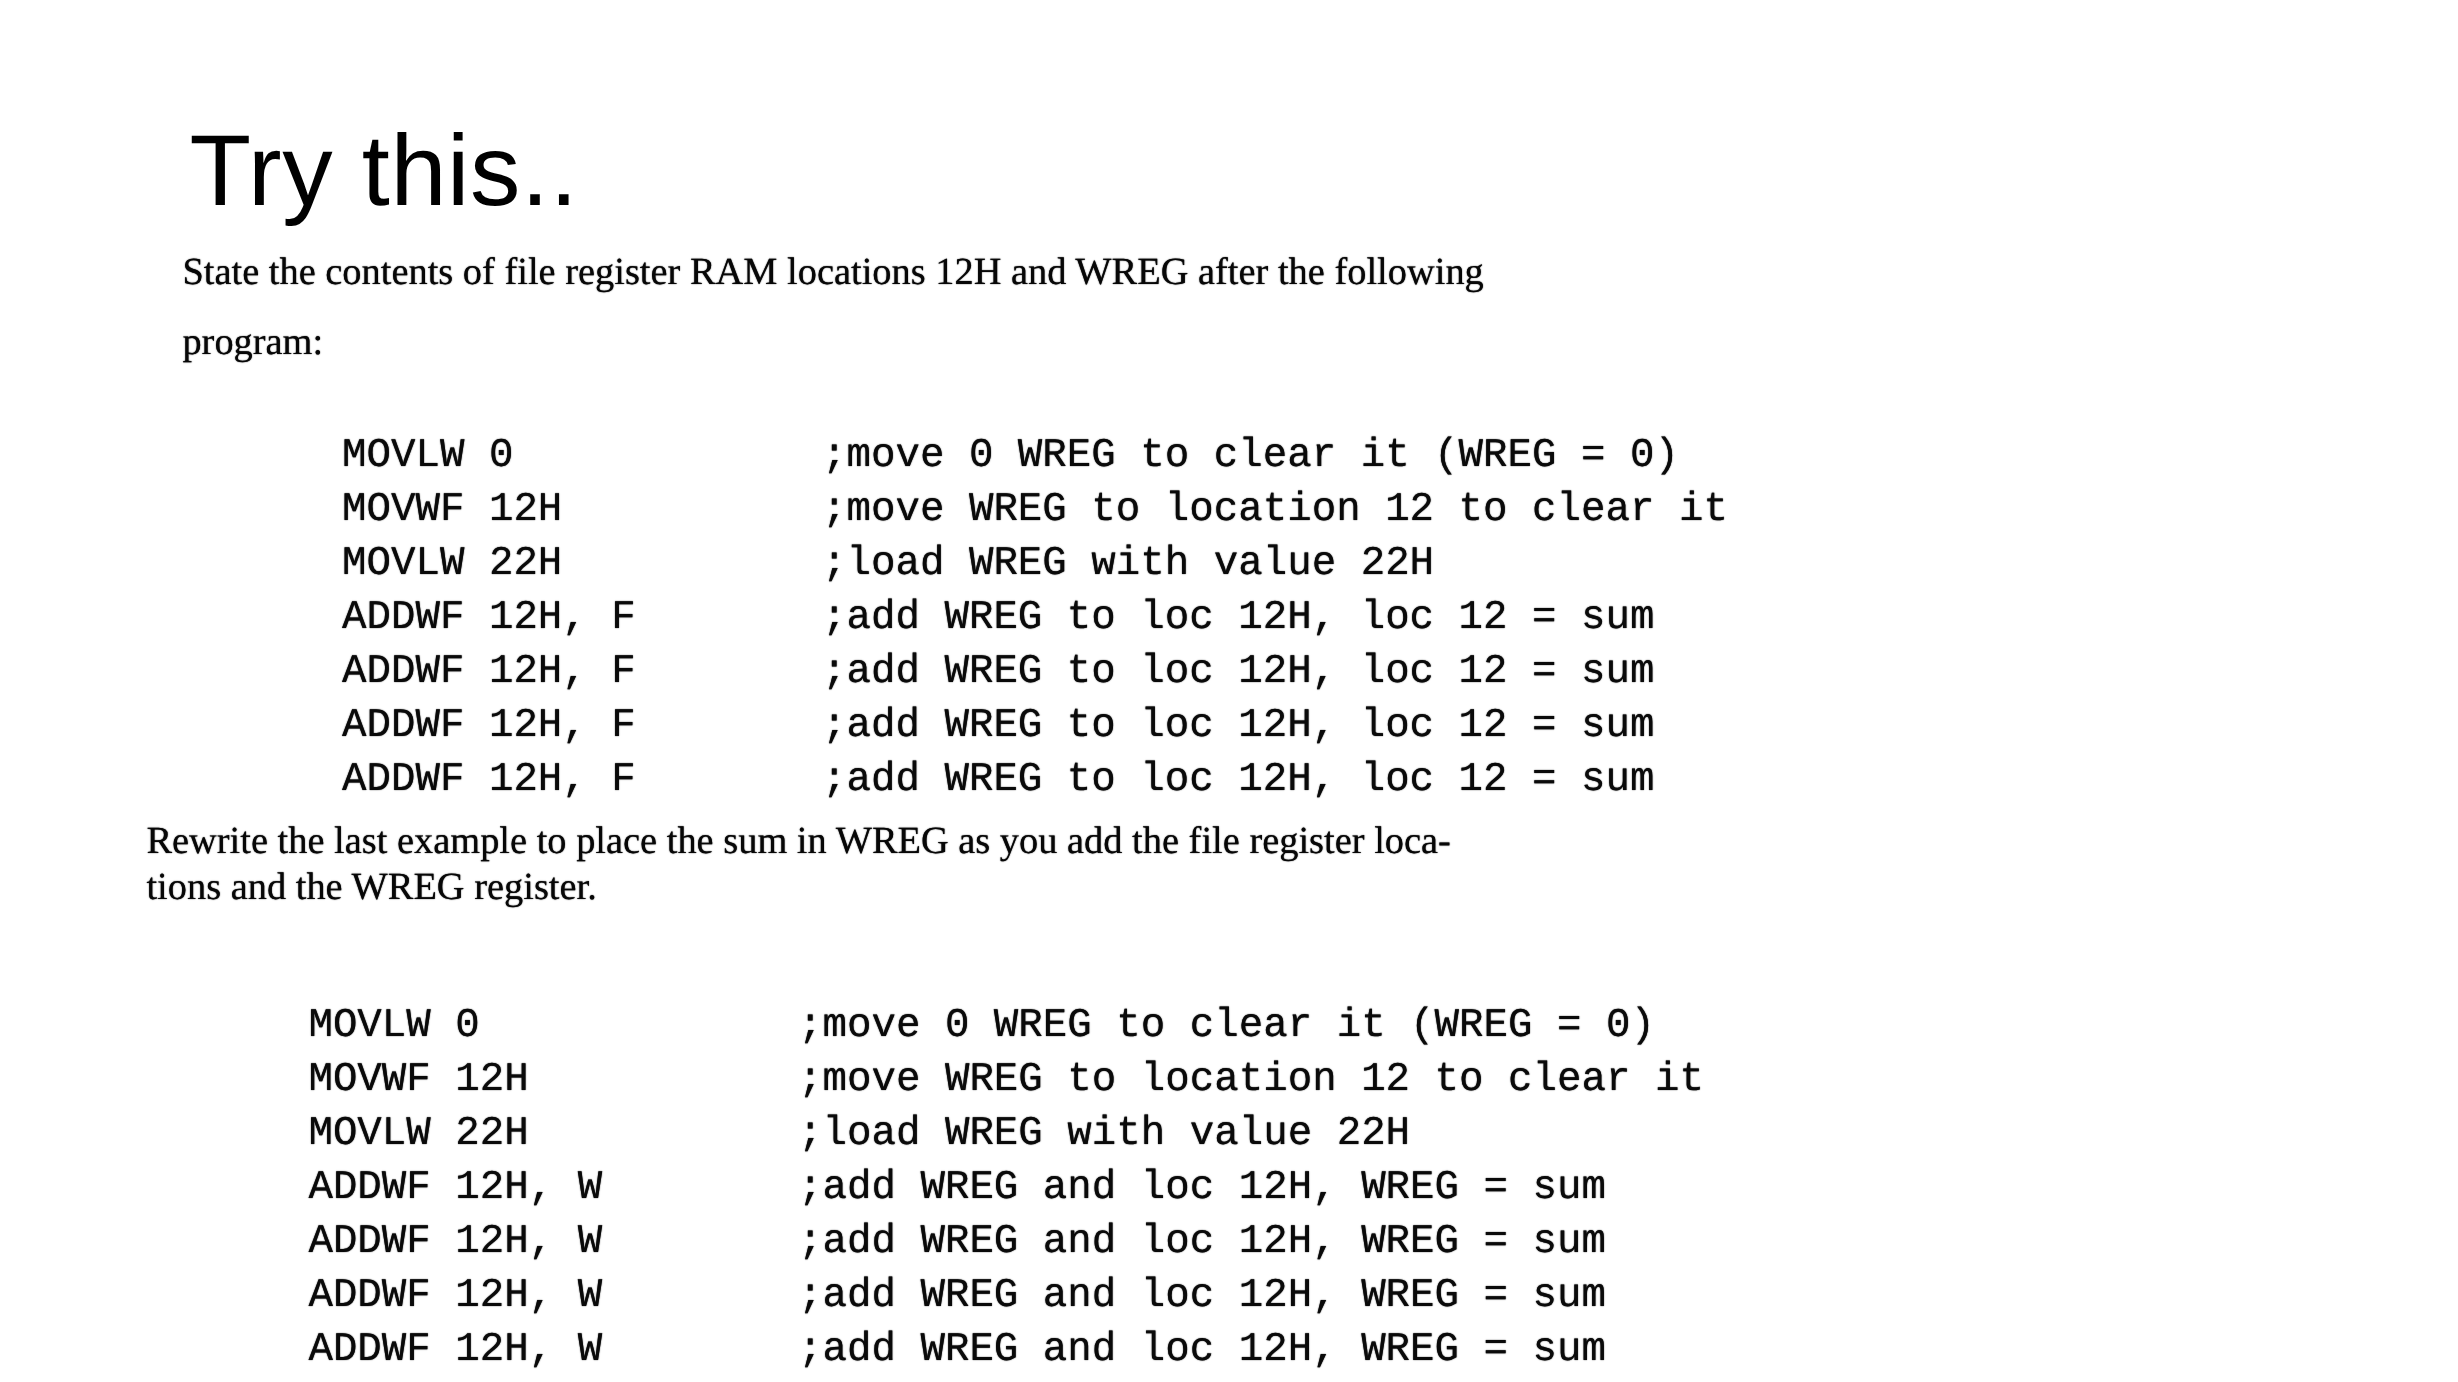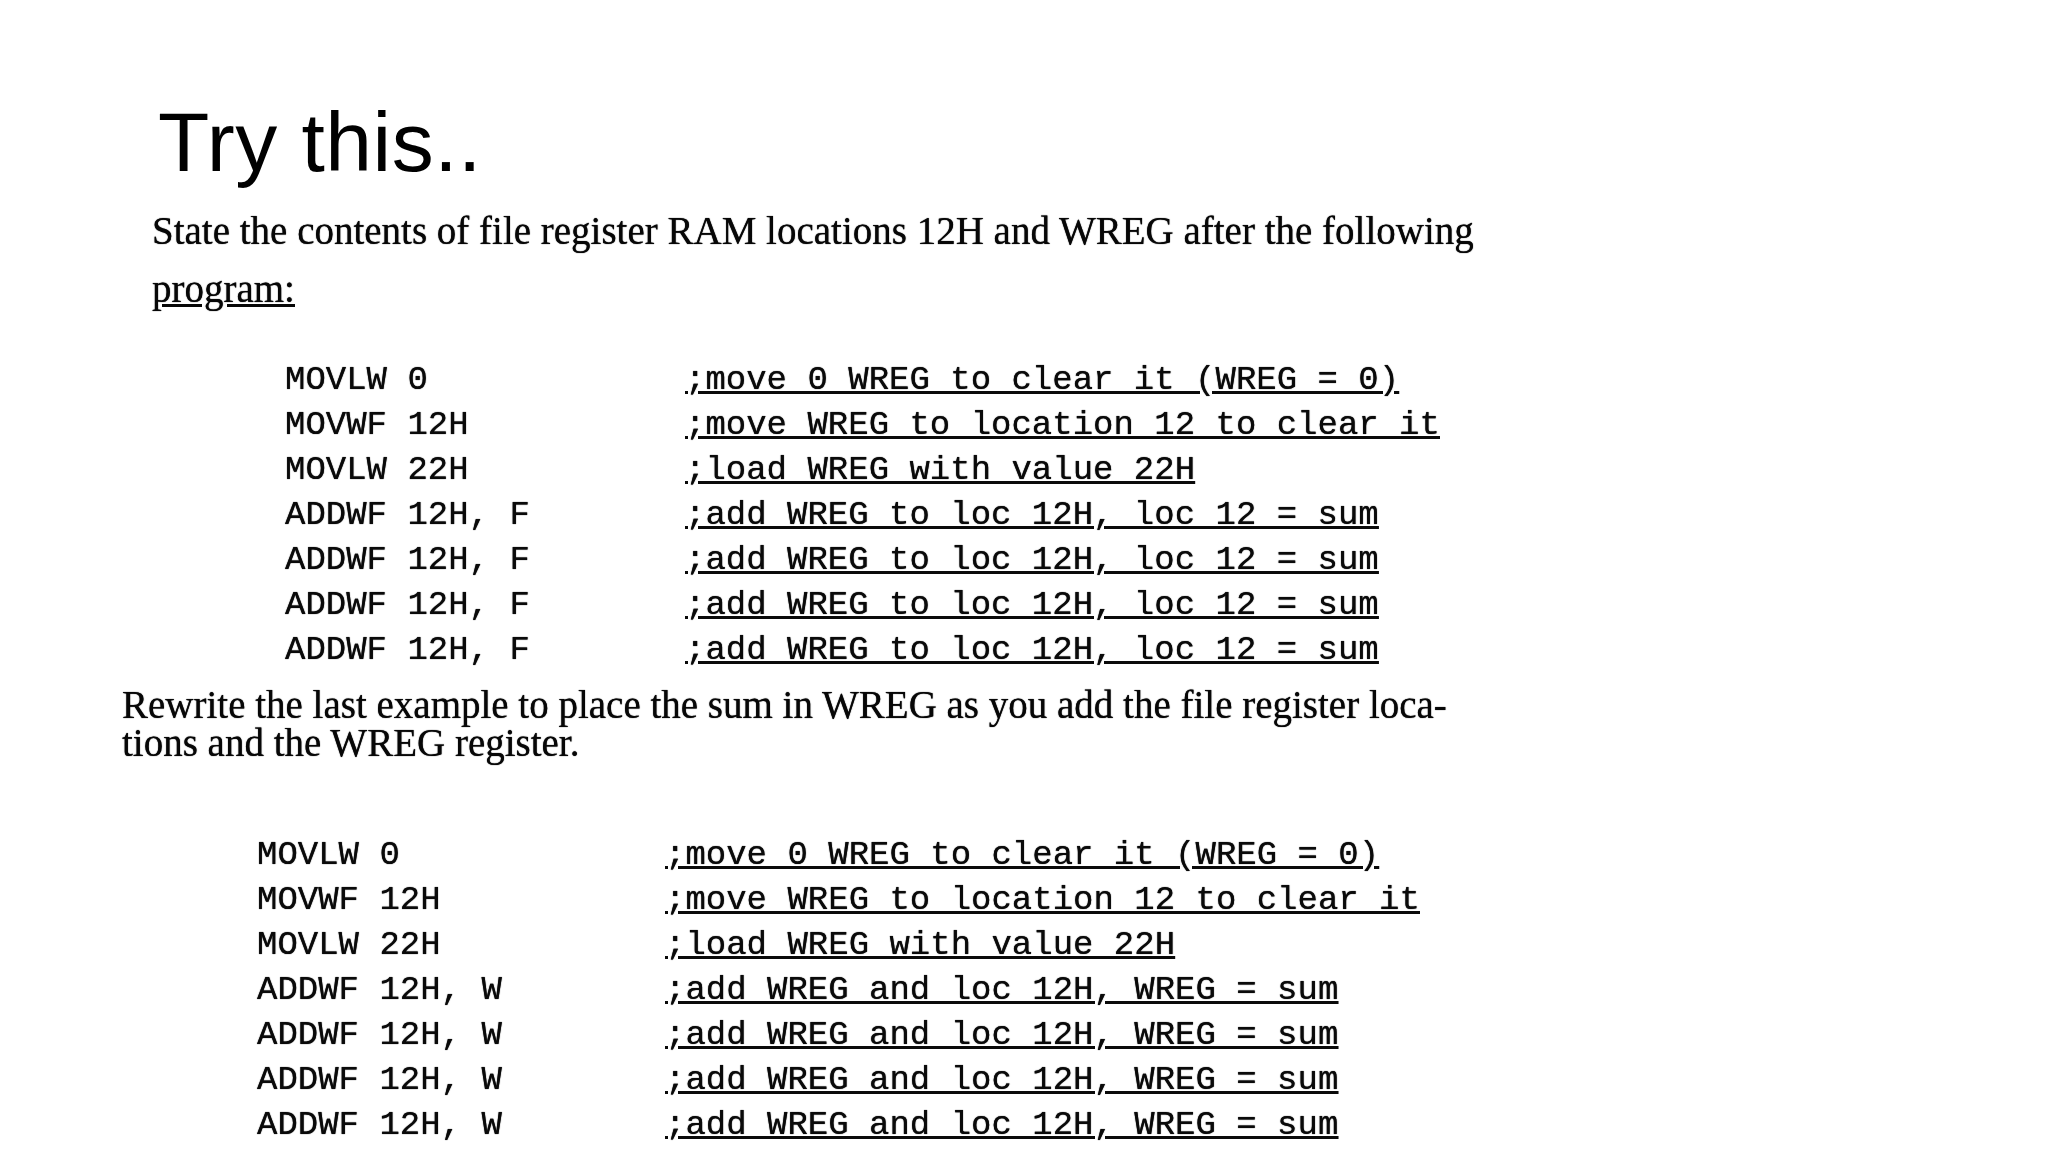--- a/index.html
+++ b/index.html
@@ -25,27 +25,27 @@
     line-height: 1.1;
     color: #000000;
     letter-spacing: 0.5px;
     white-space: nowrap;
   }
   
   .scan-text {
     position: absolute;
     margin: 0;
     font-family: "Liberation Serif", serif;
-    font-size: 39px;
+    font-size: 32px;
     color: #070707;
     white-space: nowrap;
     text-shadow: 0 0 1px #000;
   }
   .p1a { left: 152px; top: 208px; }
-  .p1b { left: 152px; top: 266px; text-decoration: underline; }
+  .p1b { left: 152px; top: 266px; }
   .p2a { left: 122px; top: 682px; text-align: center; }
   .p2b { left: 122px; top: 720px; }
 
   .code-block {
     position: absolute;
     left: 0;
     width: 1852px;
   }
   .code-block-1 { top: 358px; }
   .code-block-2 { top: 833px; }
@@ -53,21 +53,21 @@
     position: relative;
     height: 45px;
     line-height: 45px;
     font-family: "Liberation Mono", "DejaVu Sans Mono", monospace;
     font-size: 34px;
     color: #0a0a0a;
     white-space: pre;
     text-shadow: 0 0 1px #000;
   }
   .code-row .instr   { position: absolute; top: 0; }
-  .code-row .comment { position: absolute; top: 0; text-decoration: underline; }
+  .code-row .comment { position: absolute; top: 0; }
   .code-block-1 .instr   { left: 285px; }
   .code-block-1 .comment { left: 685px; }
   .code-block-2 .instr   { left: 257px; }
   .code-block-2 .comment { left: 665px; }
 </style>
 </head>
 <body>
 
 <div class="slide">
 

